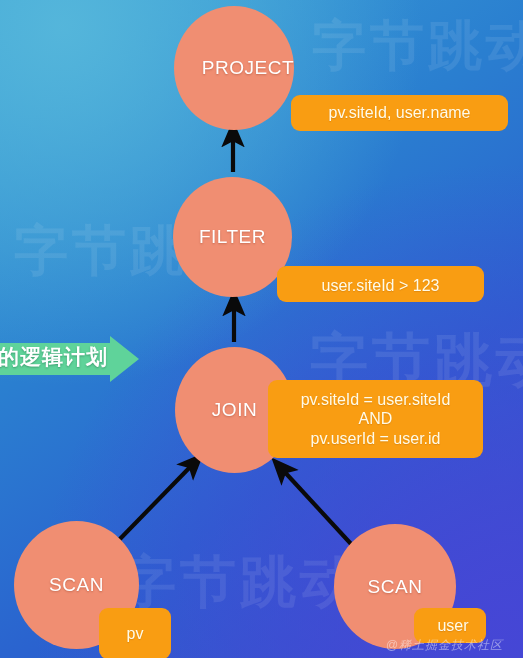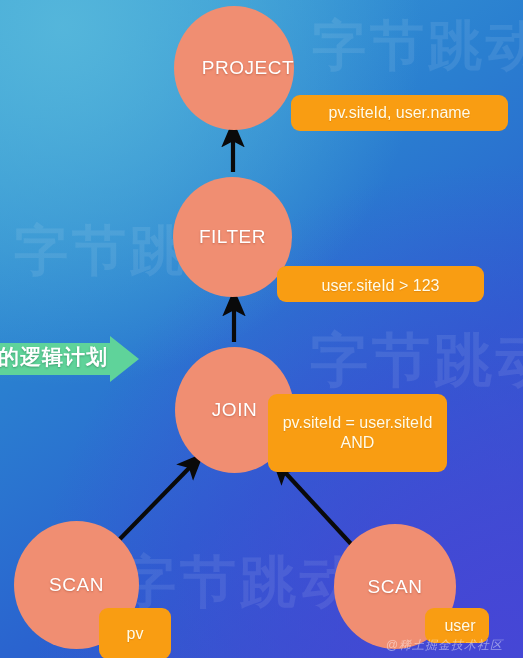--- a/index.html
+++ b/index.html
@@ -67,23 +67,23 @@
     flex-direction: column;
     align-items: center;
     justify-content: center;
     line-height: 1.22;
     padding: 6px 14px;
     box-sizing: border-box;
     text-shadow: 0 1px 1px rgba(150,80,0,0.25);
   }
   #tag-project { left: 267px; top: 95px;  width: 217px; height: 36px; margin-left: 24px; }
   #tag-filter  { left: 277px; top: 266px; width: 207px; height: 36px; justify-content: flex-end; }
-  #tag-join    { left: 268px; top: 394px; width: 179px; height: 78px; align-items: center; }
+  #tag-join    { left: 268px; top: 380px; width: 215px; height: 78px; align-items: center; }
   #tag-scan-left  { left: 99px;  top: 608px; width: 72px;  height: 51px; }
-  #tag-scan-right { left: 425px; top: 608px; width: 64px;  height: 35px; padding-left: 20px; }
+  #tag-scan-right { left: 414px; top: 608px; width: 72px;  height: 35px; padding-left: 20px; }
 
   
   #edges {
     position: absolute;
     left: 0; top: 0;
     width: 523px; height: 658px;
     pointer-events: none;
   }
 
   
@@ -159,20 +159,21 @@
 
   <div class="tag" id="tag-project">
     <span>pv.siteId, user.name</span>
   </div>
   <div class="tag" id="tag-filter">
     <span>user.siteId &gt; 123</span>
   </div>
   <div class="tag" id="tag-join">
     <span>pv.siteId = user.siteId</span>
     <span>AND</span>
+    <span>pv.userId = user.id</span>
   </div>
   <div class="tag" id="tag-scan-left">
     <span>pv</span>
   </div>
   <div class="tag" id="tag-scan-right">
     <span>user</span>
   </div>
 
   <svg id="green-arrow" viewBox="0 0 140 46">
     <path d="M0,7 L110,7 L110,0 L139,23 L110,46 L110,39 L0,39 Z" fill="#5fd39a"></path>

